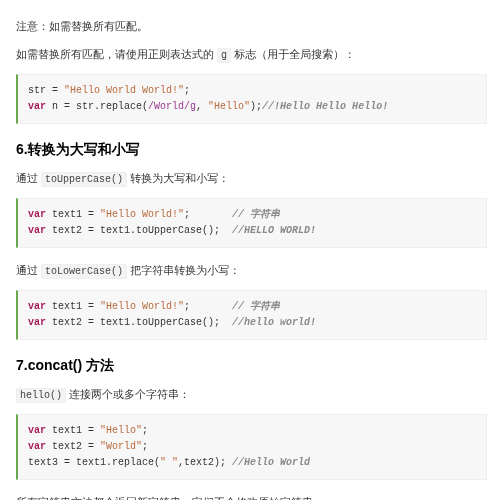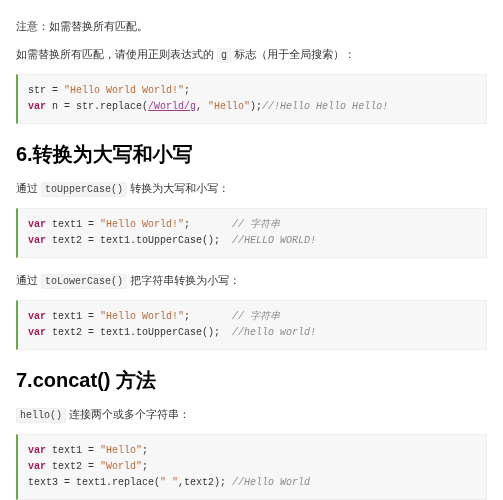--- a/index.html
+++ b/index.html
@@ -8,21 +8,21 @@
     font-family: -apple-system, "Helvetica Neue", Arial, "PingFang SC", "Microsoft YaHei", sans-serif;
     font-size: 11px;
     color: #333;
     background: #fff;
     line-height: 1.6;
     width: 503px;
     box-sizing: border-box;
   }
   p { margin: 6px 0 10px; }
   h2 {
-    font-size: 20px;
+    font-size: 14px;
     font-weight: 700;
     margin: 14px 0 10px;
     color: #000;
   }
   .codeblock {
     background: #f7f7f7;
     border: 1px solid #eee;
     border-left: 2px solid #6aa84f;
     padding: 8px 10px;
     margin: 4px 0 14px;
@@ -38,22 +38,22 @@
     background: #f3f3f3;
     padding: 1px 3px;
     border: 1px solid #eee;
     border-radius: 2px;
     font-size: 10px;
     color: #444;
   }
   
   .kw  { color: #a71d5d; font-weight: bold; }      
   .str { color: #b86b3b; }      
-  .rgx { color: #9a3b8f; text-decoration: underline; }      
-  .cm  { color: #8a8a8a; font-style: italic; }
+  .rgx { color: #9a3b8f; }      
+  .cm  { color: #8a8a8a; font-style: italic; font-weight: bold; }
 </style>
 </head>
 <body>
 
 <p>注意：如需替换所有匹配。</p>
 
 <p>
   <span>如需替换所有匹配，请使用正则表达式的 </span><span class="inline-code">g</span><span> 标志（用于全局搜索）：</span>
 </p>
 

